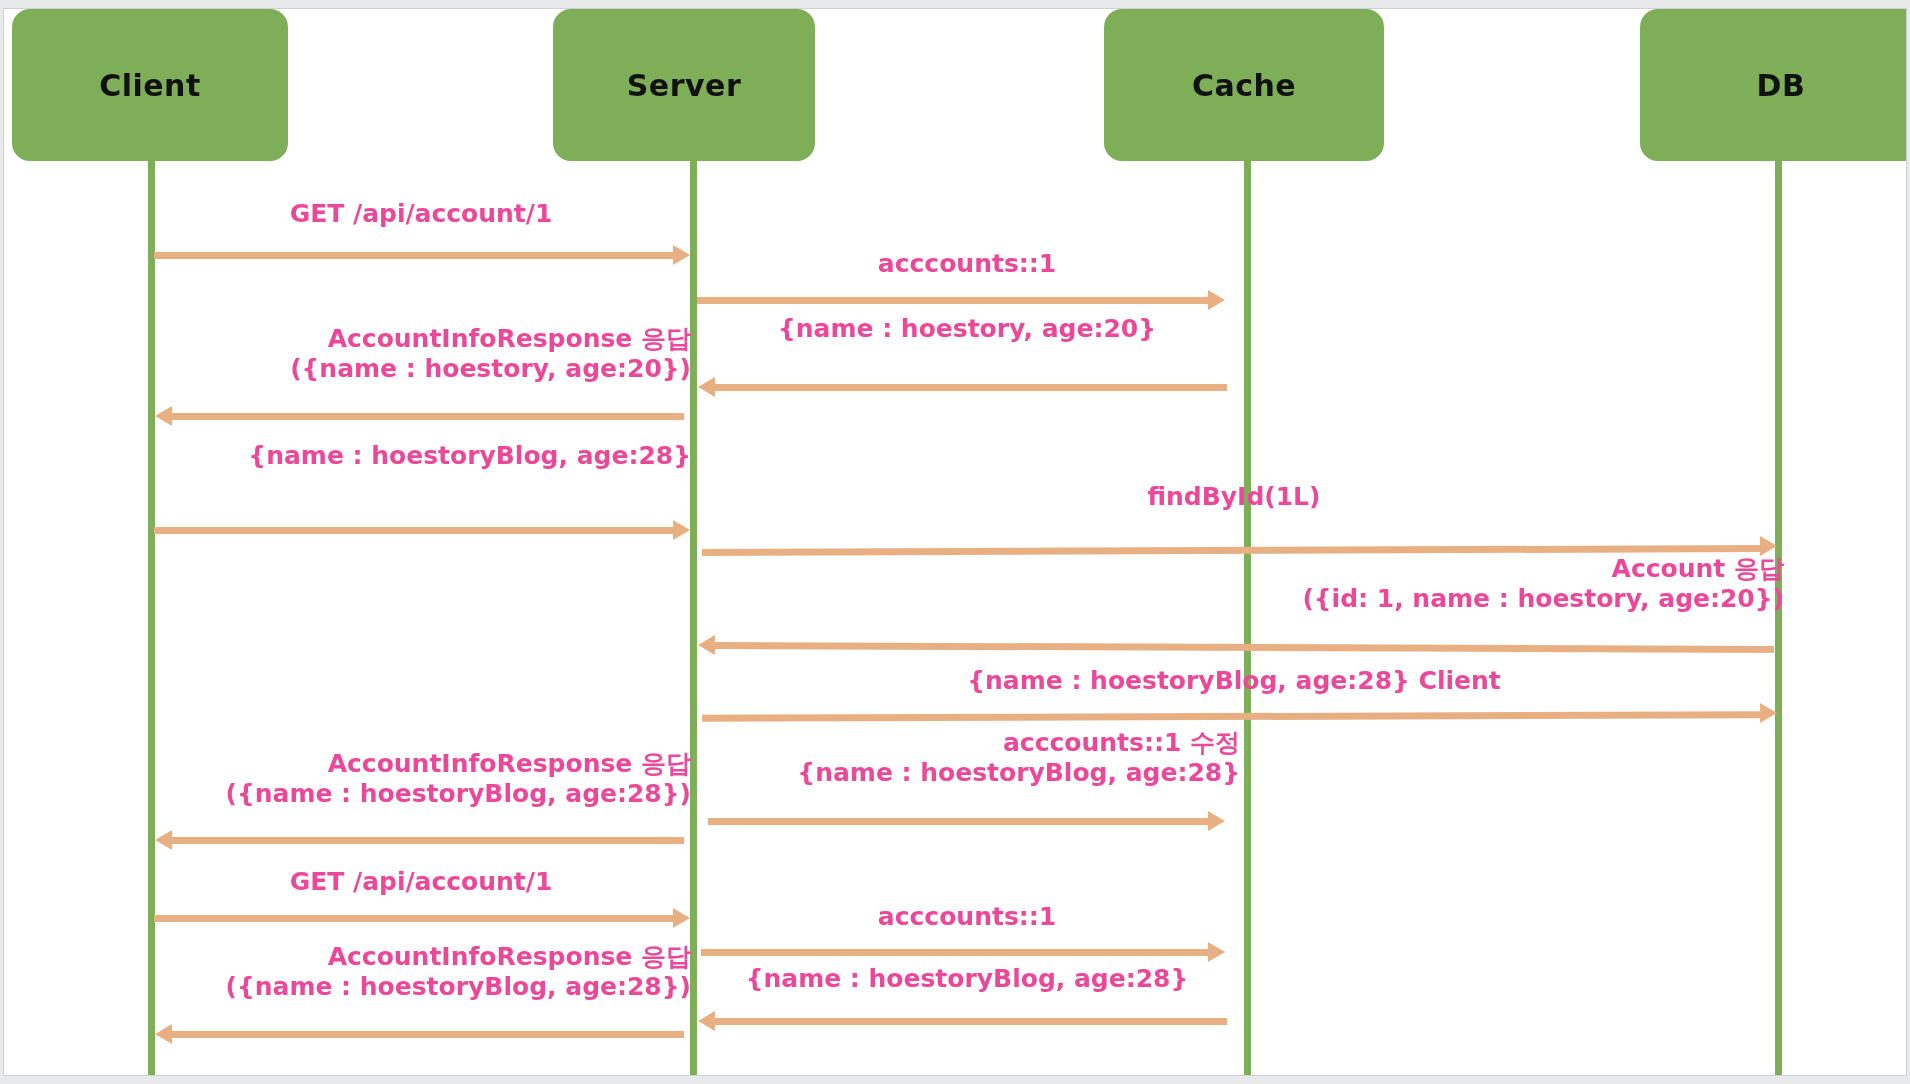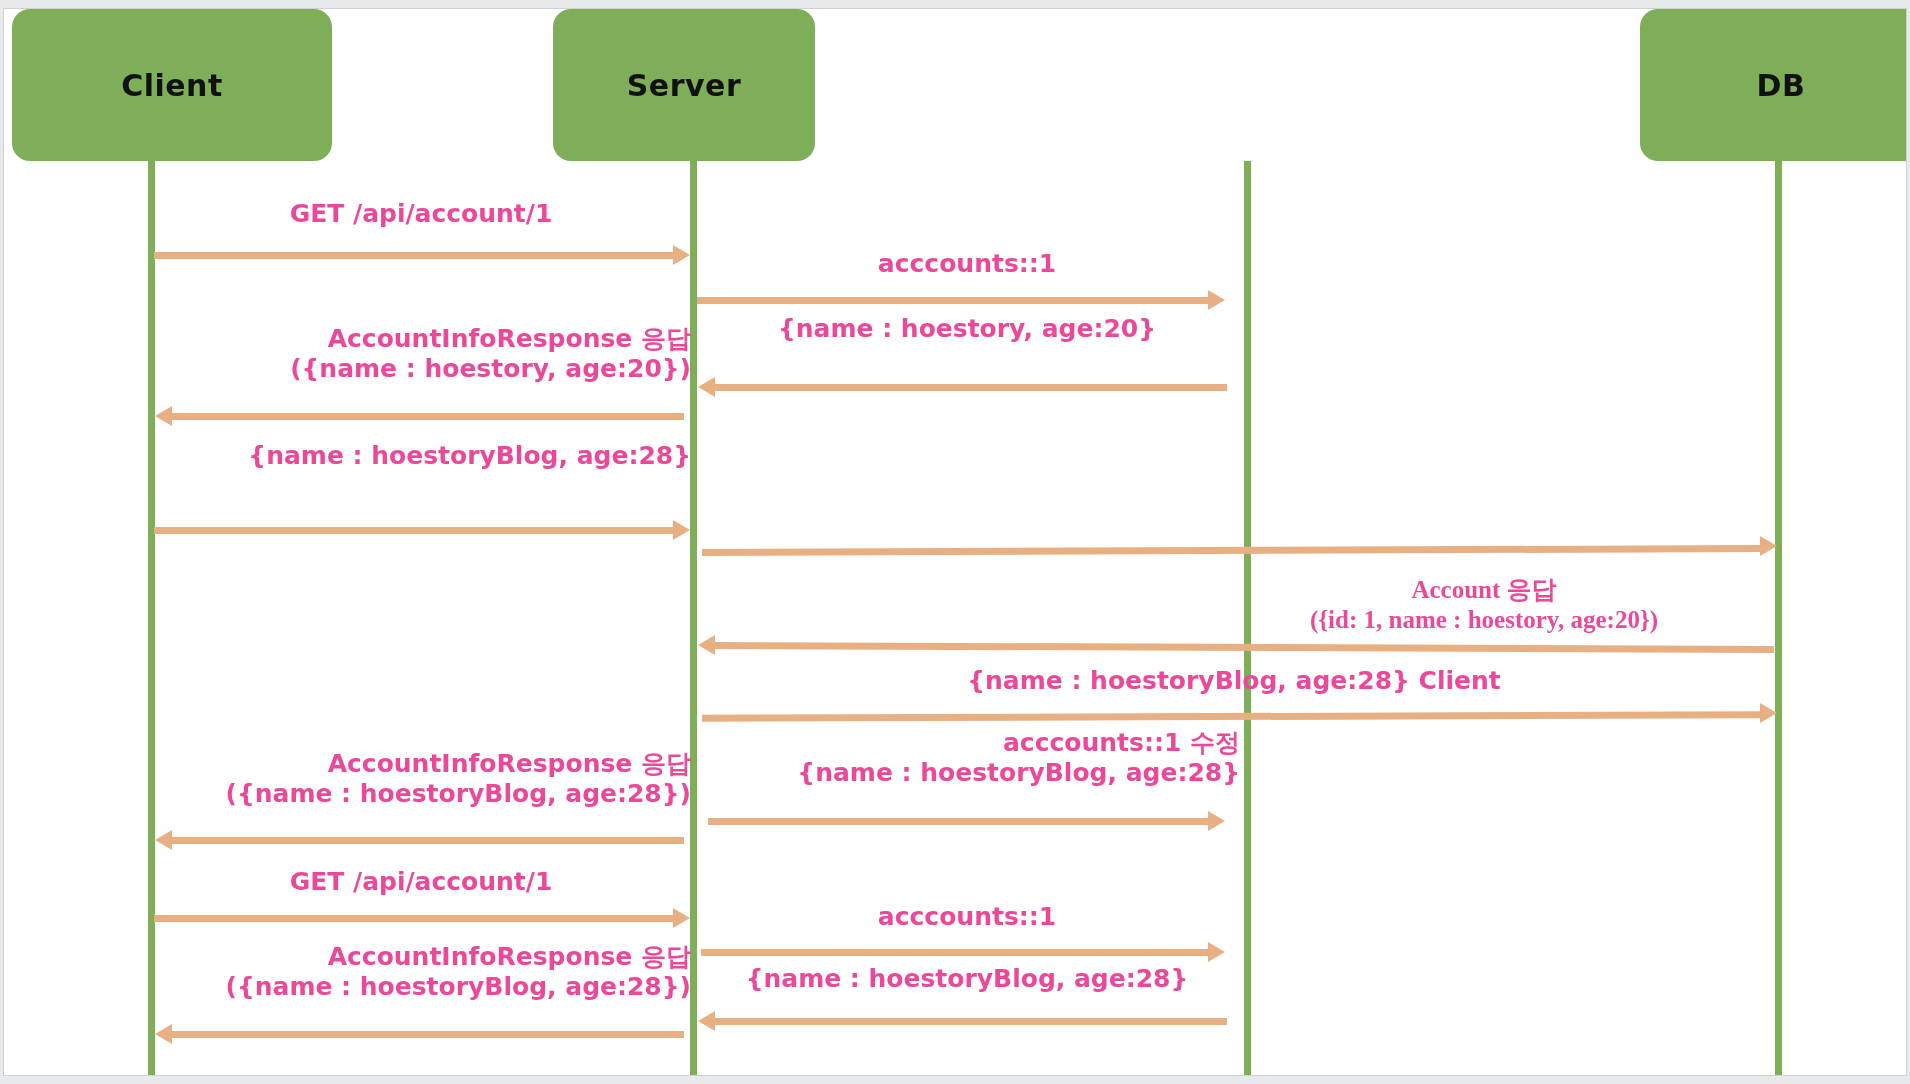--- a/index.html
+++ b/index.html
@@ -75,25 +75,28 @@
     font-family: "DejaVu Sans", "Liberation Sans", sans-serif;
   }
   .msg-label.two-line { line-height: 1.18; text-align: right; }
 </style>
 </head>
 <body>
 
 <div id="canvas">
   <div id="board">
 
-    <div class="actor-box" style="left:8px; top:0px; width:320px; height:152px;">
+    <div class="actor-box" style="left:8px; top:0px; width:276px; height:152px;">
       <span class="actor-label">Client</span>
     </div>
     <div class="actor-box" style="left:549px; top:0px; width:262px; height:152px;">
       <span class="actor-label">Server</span>
+    </div>
+    <div class="actor-box" style="left:1100px; top:0px; width:280px; height:152px;">
+      <span class="actor-label">Cache</span>
     </div>
     <div class="actor-box" style="left:1636px; top:0px; width:282px; height:152px;">
       <span class="actor-label">DB</span>
     </div>
 
     <div class="lifeline" style="left:144px; top:152px; height:916px;"></div>
     <div class="lifeline" style="left:686px; top:152px; height:916px;"></div>
     <div class="lifeline" style="left:1240px; top:152px; height:916px;"></div>
     <div class="lifeline" style="left:1771px; top:152px; height:916px;"></div>
 
@@ -115,24 +118,25 @@
     </div>
     <div class="msg-line" style="left:167px; top:404px; width:513px;"></div>
     <div class="arrow-head left" style="left:151px; top:397px;"></div>
 
     <div class="msg-label two-line" style="left:147px; top:432px; width:540px;">
       <div>{name : hoestoryBlog, age:28}</div>
     </div>
     <div class="msg-line" style="left:150px; top:518px; width:520px;"></div>
     <div class="arrow-head right" style="left:669px; top:511px;"></div>
 
+    <div class="msg-label" style="left:690px; top:473px; width:1080px;">findById(1L)</div>
     <div class="msg-line" style="left:698px; top:538px; width:1060px; transform:rotate(-0.22deg);"></div>
     <div class="arrow-head right" style="left:1756px; top:527px;"></div>
 
-    <div class="msg-label two-line" style="left:1180px; top:566px; width:600px; text-align:center;font-family:Liberation Serif, serif;">
+    <div class="msg-label two-line" style="left:1180px; top:545px; width:600px; ">
       <div>Account 응답</div>
       <div>({id: 1, name : hoestory, age:20})</div>
     </div>
     <div class="msg-line" style="left:710px; top:635px; width:1060px; transform:rotate(0.22deg);"></div>
     <div class="arrow-head left" style="left:694px; top:626px;"></div>
 
     <div class="msg-label" style="left:690px; top:657px; width:1080px;">{name : hoestoryBlog, age:28} Client</div>
     <div class="msg-line" style="left:698px; top:704px; width:1060px; transform:rotate(-0.18deg);"></div>
     <div class="arrow-head right" style="left:1756px; top:694px;"></div>
 

